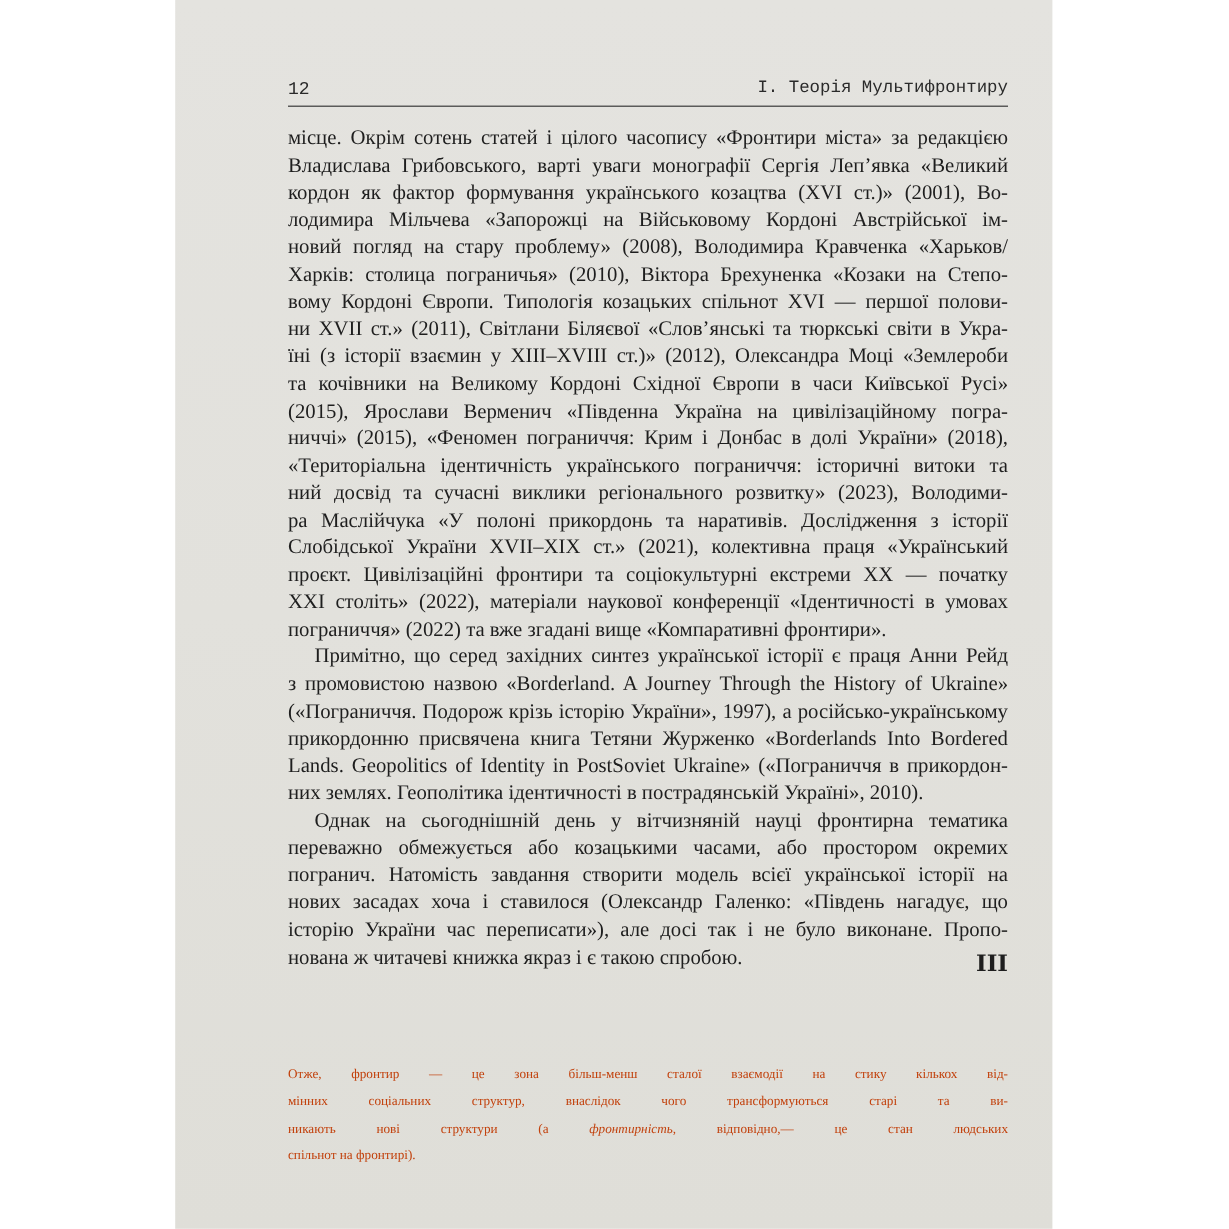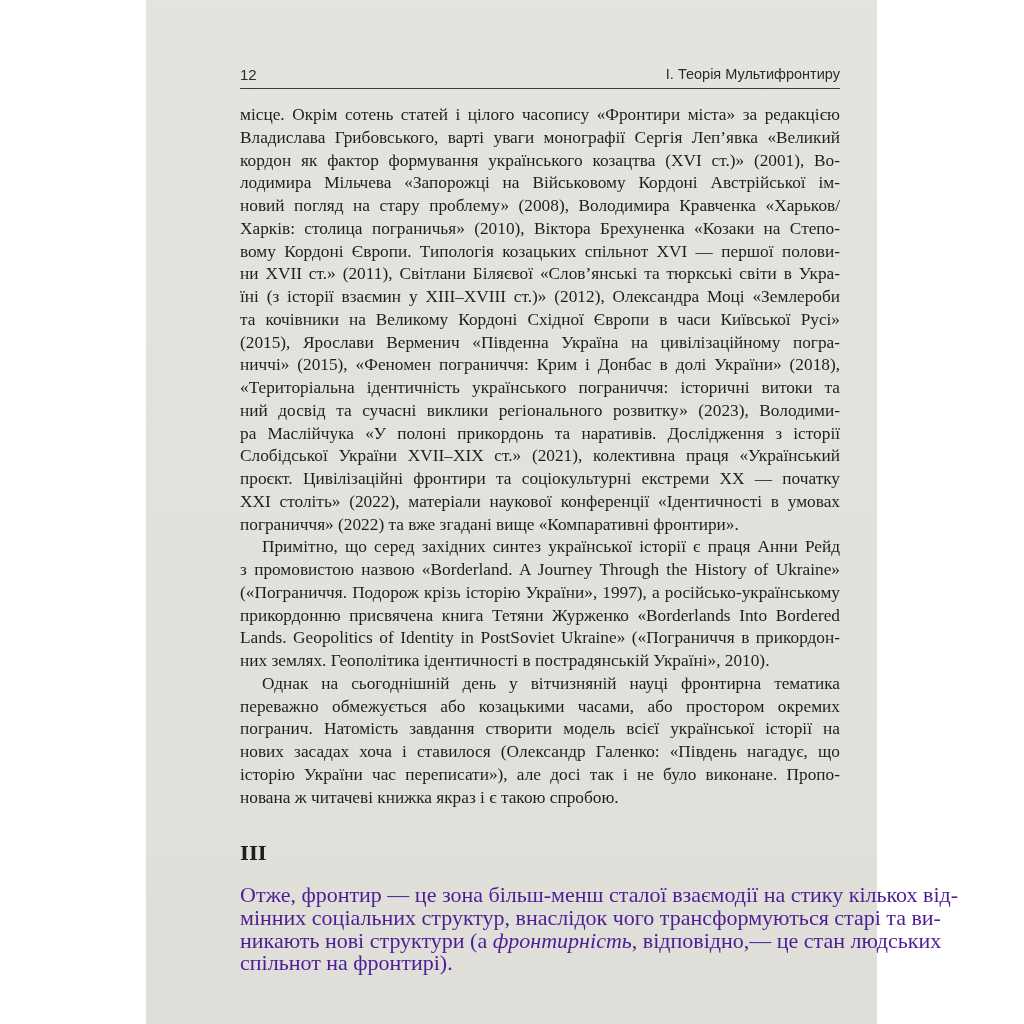--- a/index.html
+++ b/index.html
@@ -14,21 +14,21 @@
     position: absolute;
     left: 146px; top: 0;
     width: 731px; height: 1024px;
     background: linear-gradient(180deg, #e4e3df 0%, #e2e1dc 50%, #dfded8 100%);
   }
   .running-header {
     position: absolute;
     left: 240px; top: 64px;
     width: 600px; height: 24px;
     border-bottom: 1.3px solid #3a3a3a;
-    font-family: Liberation Sans, sans-serif;
+    font-family: Liberation Mono, monospace;
     color: #2a2a2a;
   }
   .page-number {
     position: absolute; left: 0; top: 2px;
     font-size: 15px;
   }
   .chapter-title {
     position: absolute; right: 0; top: 2px;
     font-size: 14.5px;
     margin-left: 41px;
@@ -41,35 +41,35 @@
     line-height: 22.75px;
     color: #1e1e1e;
     text-align: justify;
   }
   .body-text p { margin: 0; }
   .line { display: block; text-align: justify; text-align-last: justify; white-space: nowrap; }
   .line.last { text-align-last: left; }
   .indent { text-indent: 22px; }
   .section-heading {
     position: absolute;
-    left: 240px; top: 842px;
+    left: 240px; top: 792px;
     width: 600px;
-    text-align: left;
+    text-align: right;
     font-family: "DejaVu Serif", serif;
     font-weight: bold;
     font-size: 19px;
     color: #1e1e1e;
   }
   .section-text {
     position: absolute;
     left: 240px; top: 884px;
     width: 600px;
-    font-size: 22px;
+    font-size: 11px;
     line-height: 22.75px;
-    color: #4c1d95;
+    color: #c2410c;
   }
   em { font-style: italic; }
 </style>
 </head>
 <body>
 
 <div class="page"></div>
 
 <div class="running-header">
   <span class="page-number">12</span>

